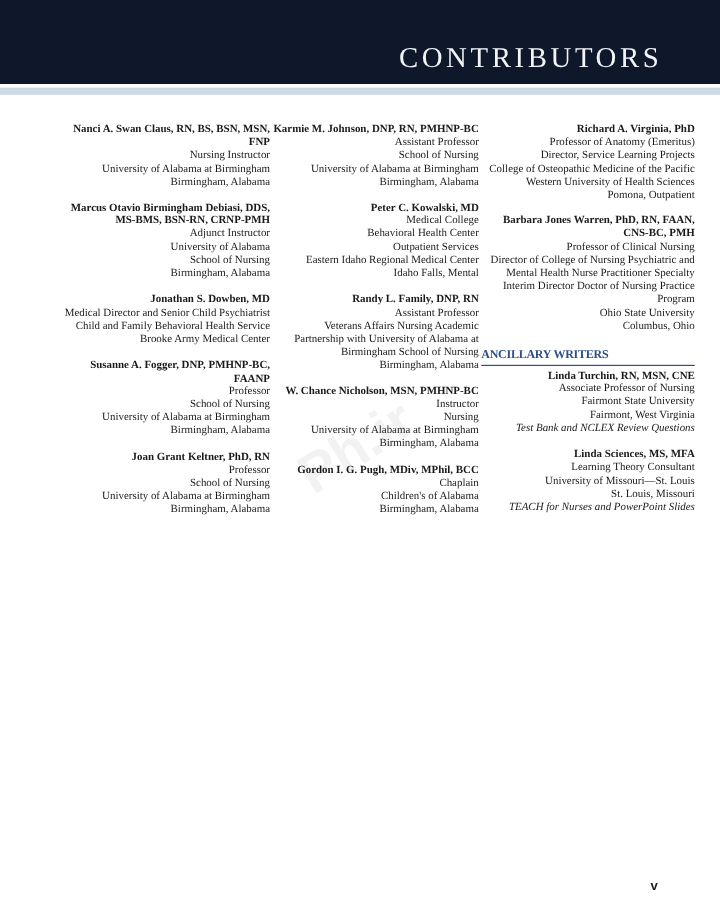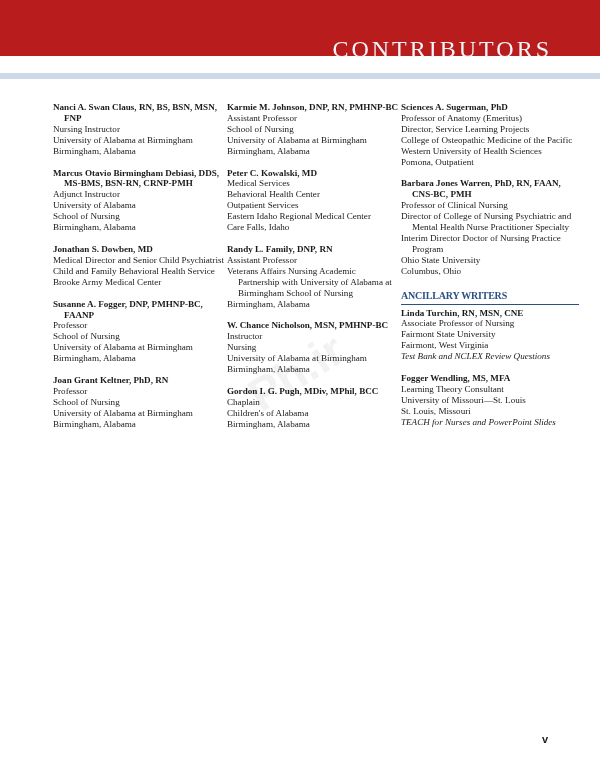--- a/index.html
+++ b/index.html
@@ -1,34 +1,34 @@
 <!DOCTYPE html>
 <html><head>
 <meta charset="utf-8">
 <style>
   html, body { margin: 0; padding: 0; }
   body {
     width: 600px; height: 768px; background: #ffffff; position: relative; overflow: hidden;
     font-family: "Liberation Serif", "DejaVu Serif", serif; color: #1a1a1a;
   }
   .header {
-    position: absolute; left: 0; top: 0; width: 600px; height: 56px; background: #b91c1c;
+    position: absolute; left: 0; top: 0; width: 600px; height: 70px; background: #0f172a;
   }
   .header-title {
     position: absolute; right: 48px; top: 36px; color: #f2f4f8;
     font-family: "Liberation Serif", serif; font-size: 24px; letter-spacing: 3px;
   }
   .stripe {
     position: absolute; left: 0; top: 73px; width: 600px; height: 6px; background: #cdd9e7;
   }
   .col { position: absolute; top: 102px; width: 172px; font-size: 9.1px; line-height: 10.9px; }
   .c1 { left: 53px; }
   .c2 { left: 227px; }
   .c3 { left: 401px; width: 178px; }
-  .entry { margin-bottom: 11px; }
+  .entry { margin-bottom: 11px; text-align: right; }
   .name { font-weight: bold; padding-left: 11px; text-indent: -11px; }
   .line { padding-left: 11px; text-indent: -11px; }
   .italic { font-style: italic; }
   .section-title {
     margin-top: 14px; margin-bottom: 3px; padding-bottom: 2px;
     color: #2b4f86; font-family: Liberation Serif, serif; font-weight: bold;
     font-size: 10px; border-bottom: 1px solid #2b4f86; letter-spacing: -0.2px;
   }
   .page-num {
     position: absolute; left: 542px; top: 733px; font-family: "Liberation Sans", sans-serif;
@@ -88,25 +88,25 @@
 <div class="col c2">
     <div class="entry">
       <div class="name">Karmie M. Johnson, DNP, RN, PMHNP-BC</div>
       <div class="line">Assistant Professor</div>
       <div class="line">School of Nursing</div>
       <div class="line">University of Alabama at Birmingham</div>
       <div class="line">Birmingham, Alabama</div>
     </div>
     <div class="entry">
       <div class="name">Peter C. Kowalski, MD</div>
-      <div class="line">Medical Services</div>
+      <div class="line">Medical College</div>
       <div class="line">Behavioral Health Center</div>
       <div class="line">Outpatient Services</div>
       <div class="line">Eastern Idaho Regional Medical Center</div>
-      <div class="line">Care Falls, Idaho</div>
+      <div class="line">Idaho Falls, Mental</div>
     </div>
     <div class="entry">
       <div class="name">Randy L. Family, DNP, RN</div>
       <div class="line">Assistant Professor</div>
       <div class="line">Veterans Affairs Nursing Academic Partnership with University of Alabama at Birmingham School of Nursing</div>
       <div class="line">Birmingham, Alabama</div>
     </div>
     <div class="entry">
       <div class="name">W. Chance Nicholson, MSN, PMHNP-BC</div>
       <div class="line">Instructor</div>
@@ -116,21 +116,21 @@
     </div>
     <div class="entry">
       <div class="name">Gordon I. G. Pugh, MDiv, MPhil, BCC</div>
       <div class="line">Chaplain</div>
       <div class="line">Children's of Alabama</div>
       <div class="line">Birmingham, Alabama</div>
     </div>
   </div>
 <div class="col c3">
     <div class="entry">
-      <div class="name">Sciences A. Sugerman, PhD</div>
+      <div class="name">Richard A. Virginia, PhD</div>
       <div class="line">Professor of Anatomy (Emeritus)</div>
       <div class="line">Director, Service Learning Projects</div>
       <div class="line">College of Osteopathic Medicine of the Pacific</div>
       <div class="line">Western University of Health Sciences</div>
       <div class="line">Pomona, Outpatient</div>
     </div>
     <div class="entry">
       <div class="name">Barbara Jones Warren, PhD, RN, FAAN, CNS-BC, PMH</div>
       <div class="line">Professor of Clinical Nursing</div>
       <div class="line">Director of College of Nursing Psychiatric and Mental Health Nurse Practitioner Specialty</div>
@@ -140,21 +140,21 @@
     </div>
     <div class="section-title">ANCILLARY WRITERS</div>
     <div class="entry">
       <div class="name">Linda Turchin, RN, MSN, CNE</div>
       <div class="line">Associate Professor of Nursing</div>
       <div class="line">Fairmont State University</div>
       <div class="line">Fairmont, West Virginia</div>
       <div class="line italic">Test Bank and NCLEX Review Questions</div>
     </div>
     <div class="entry">
-      <div class="name">Fogger Wendling, MS, MFA</div>
+      <div class="name">Linda Sciences, MS, MFA</div>
       <div class="line">Learning Theory Consultant</div>
       <div class="line">University of Missouri—St. Louis</div>
       <div class="line">St. Louis, Missouri</div>
       <div class="line italic">TEACH for Nurses and PowerPoint Slides</div>
     </div>
   </div>
 
 <div class="page-num">v</div>
 
 </body></html>

